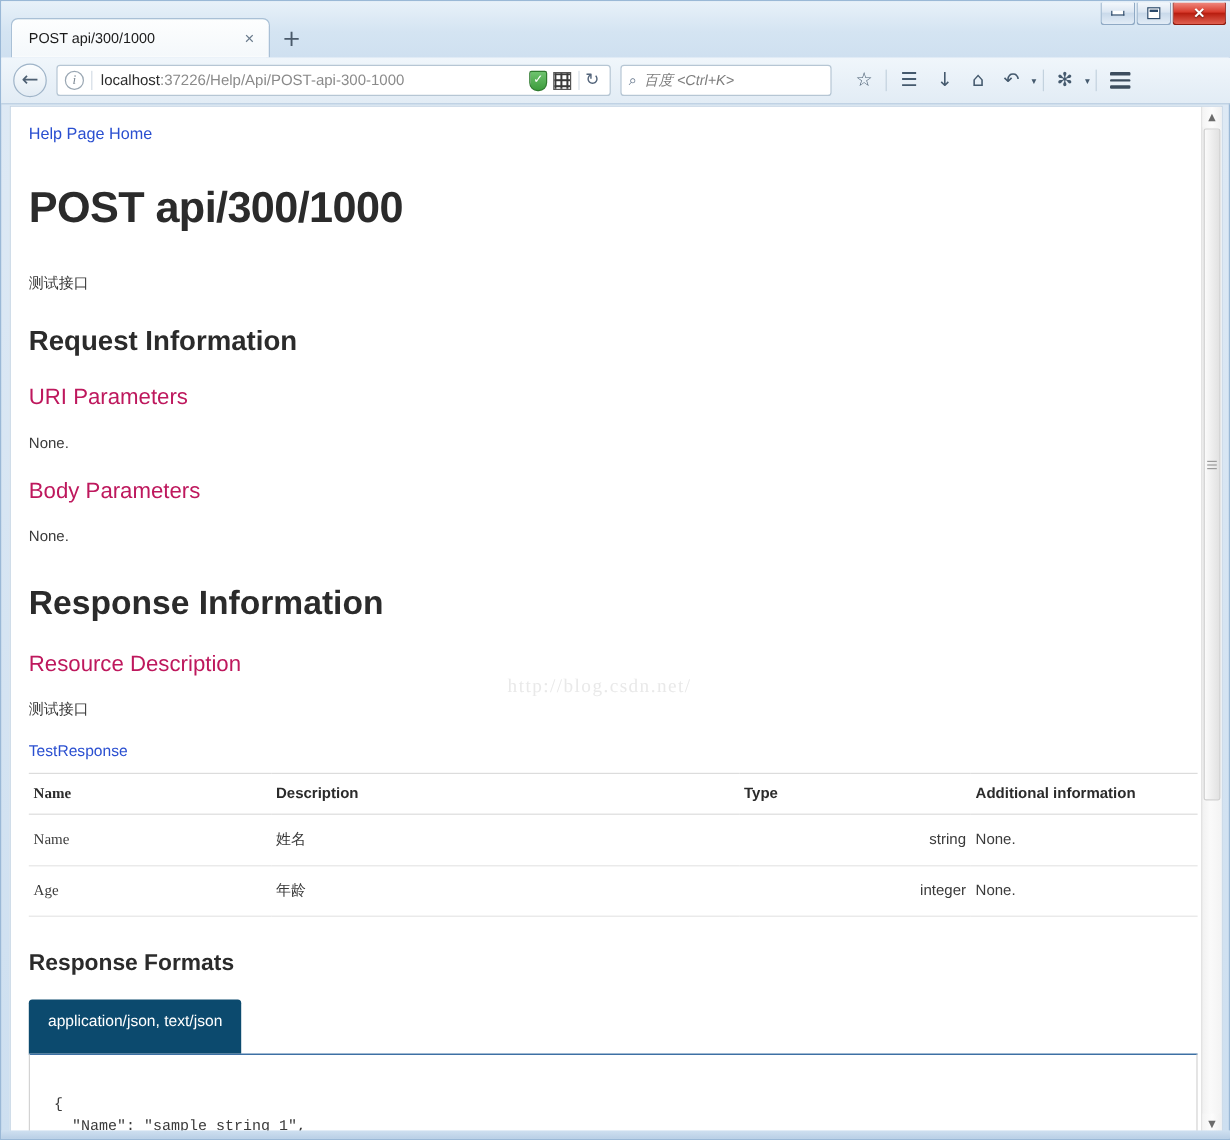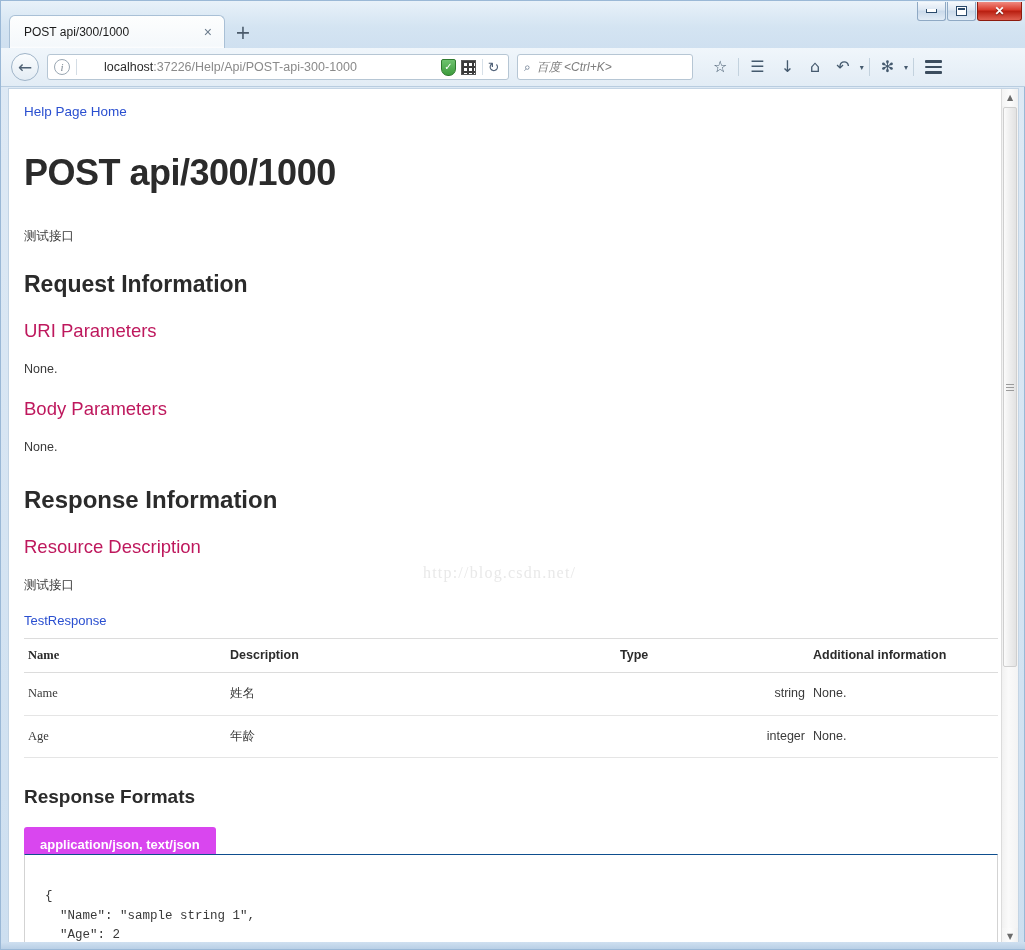--- a/index.html
+++ b/index.html
@@ -98,21 +98,21 @@
     display: flex; align-items: center; padding: 0 4px;
   }
   #info-icon {
     width: 16px; height: 16px; border-radius: 50%;
     border: 1px solid #9aa7b3; color: #7b8792;
     font-size: 11px; font-style: italic;
     display: flex; align-items: center; justify-content: center;
     margin: 0 6px 0 2px; font-family: "Liberation Serif", serif;
   }
   #url-sep { width: 1px; height: 16px; background: #d4dde5; margin-right: 7px; }
-  #url-text { flex: 1; font-size: 12.5px; color: #8a8a8a; white-space: nowrap; overflow: hidden; margin-left: 20px; }
+  #url-text { flex: 1; font-size: 12.5px; color: #8a8a8a; white-space: nowrap; overflow: hidden; }
   #url-text b { color: #2b2b2b; font-weight: normal; }
   .shield {
     width: 15px; height: 17px; margin-right: 5px;
     background: linear-gradient(180deg,#6ec36e 0%, #3d9c3d 100%);
     border: 1px solid #2f7a2f;
     border-radius: 2px 2px 7px 7px;
     display: flex; align-items: center; justify-content: center;
     color: #fff; font-size: 10px; line-height: 1;
   }
   .qr {
@@ -172,21 +172,21 @@
   p.desc { font-size: 12.5px; color: #3a3a3a; margin: 30px 0 0 0; }
   h2.sec {
     font-size: 23px; font-weight: bold; color: #2b2b2b;
     margin: 22px 0 0 0;
   }
   h3.sub {
     font-size: 18.5px; font-weight: normal; color: #be185d;
     margin: 18px 0 0 0;
   }
   p.none { font-size: 12.5px; color: #3a3a3a; margin: 17px 0 0 0; }
-  h2.sec.big { font-size: 24px; margin-top: 26px; }
+  h2.sec.big { font-size: 28px; margin-top: 26px; }
 
   #watermark {
     position: absolute; left: 414px; top: 473px;
     font-family: "Liberation Serif", serif;
     font-size: 16px; color: #e9e9e9; letter-spacing: 1.2px;
     pointer-events: none; white-space: nowrap;
   }
 
   
   #resp-link { display: inline-block; font-size: 13px; margin: 17px 0 6px 0; }
@@ -206,23 +206,23 @@
   .c-name { width: 202px; padding-left: 4px !important; font-family: Liberation Serif, serif; }
   .c-desc { width: 390px; }
   .c-type { width: 193px; text-align: right; }
   .c-add  { width: auto; }
 
   
   h3.formats { font-size: 19px; font-weight: bold; color: #2b2b2b; margin: 26px 0 0 0; }
   #sample-wrap { margin-top: 16px; width: 974px; }
   #sample-tabs { display: flex; }
   .sample-tab {
-    background: #d946ef; color: #fff;
-    font-size: 13px; font-weight: bold;
-    padding: 9px 16px 0 16px;
+    background: #0c4a6e; color: #fff;
+    font-size: 13px; font-weight: normal;
+    padding: 9px 16px 18px 16px;
     border-radius: 3px 3px 0 0;
     cursor: pointer;
   }
   #sample-body {
     border: 1px solid #d3d3d3; border-top: 1px solid #0e4e8e;
     background: #fff;
     padding: 14px 18px 10px 20px;
     min-height: 120px;
   }
   .sample-label { font-size: 12.5px; font-weight: bold; color: #2b2b2b; }

